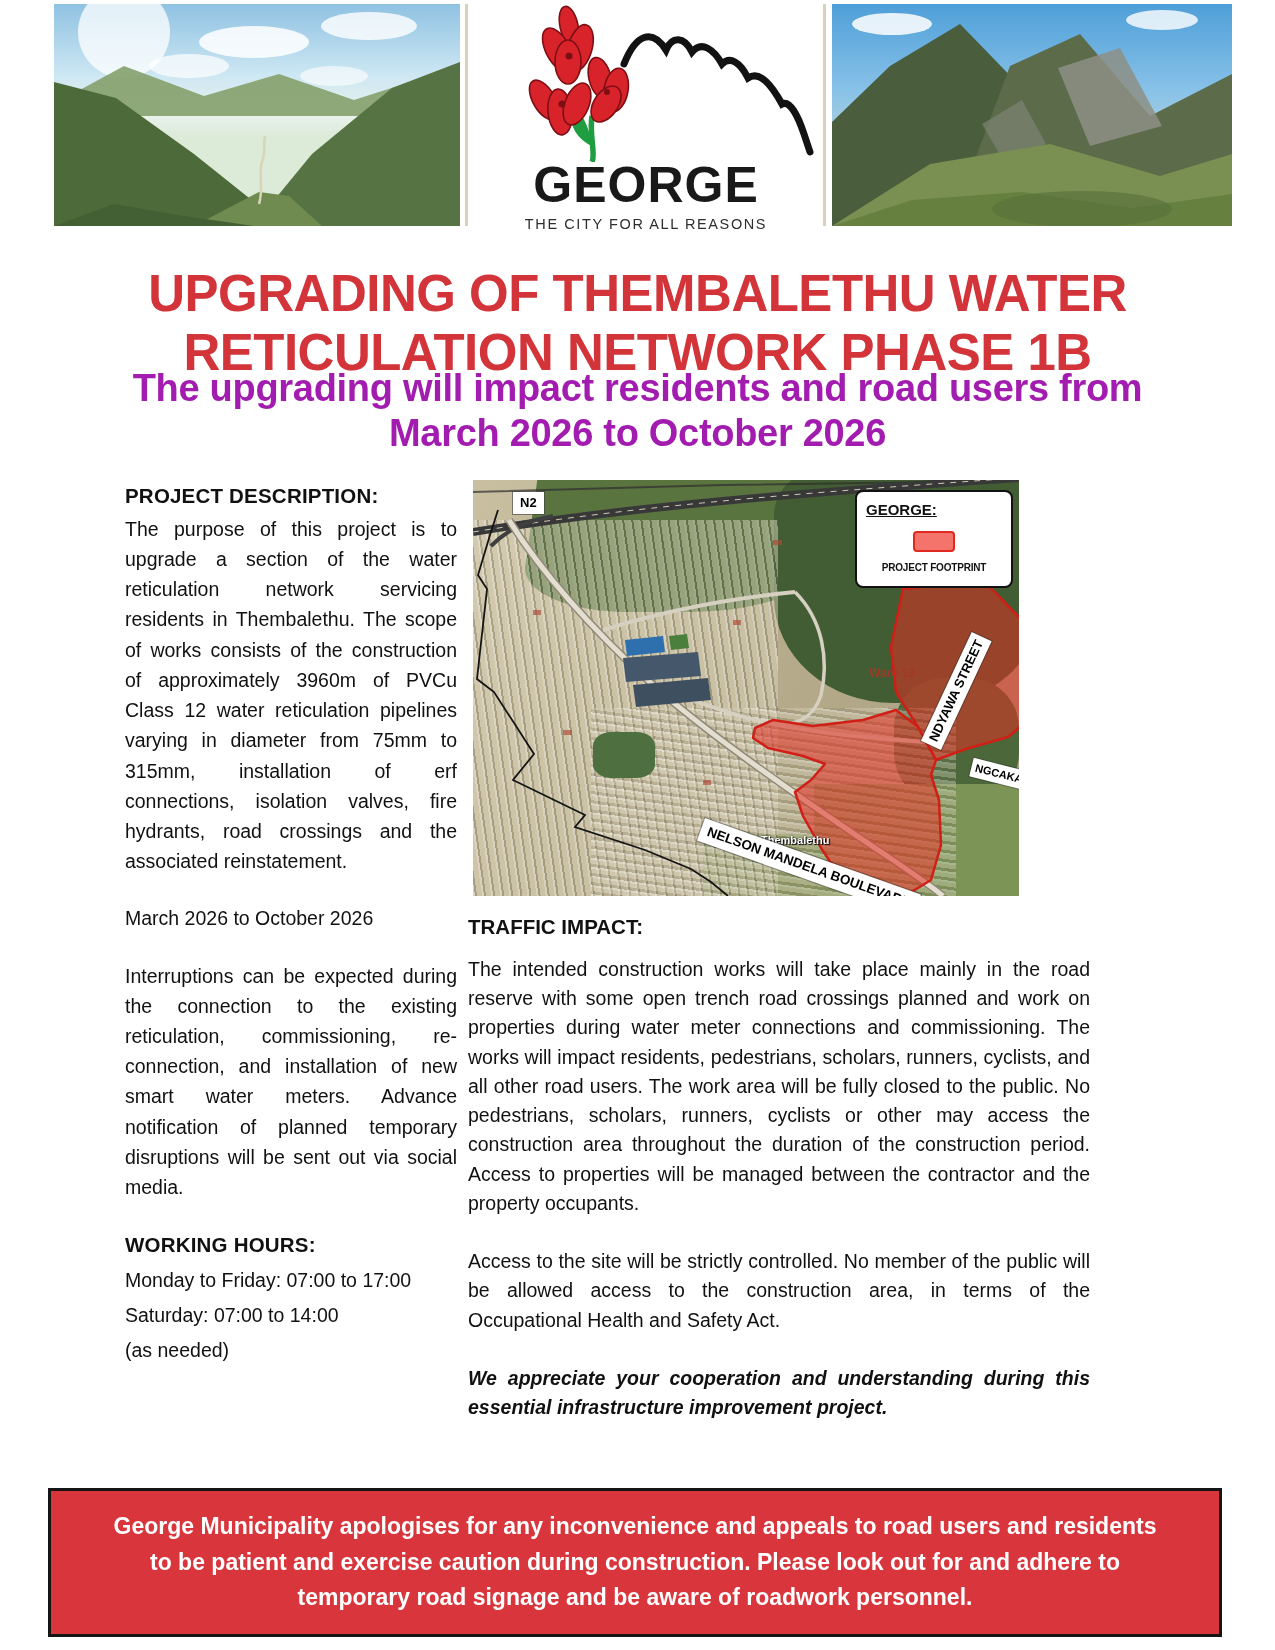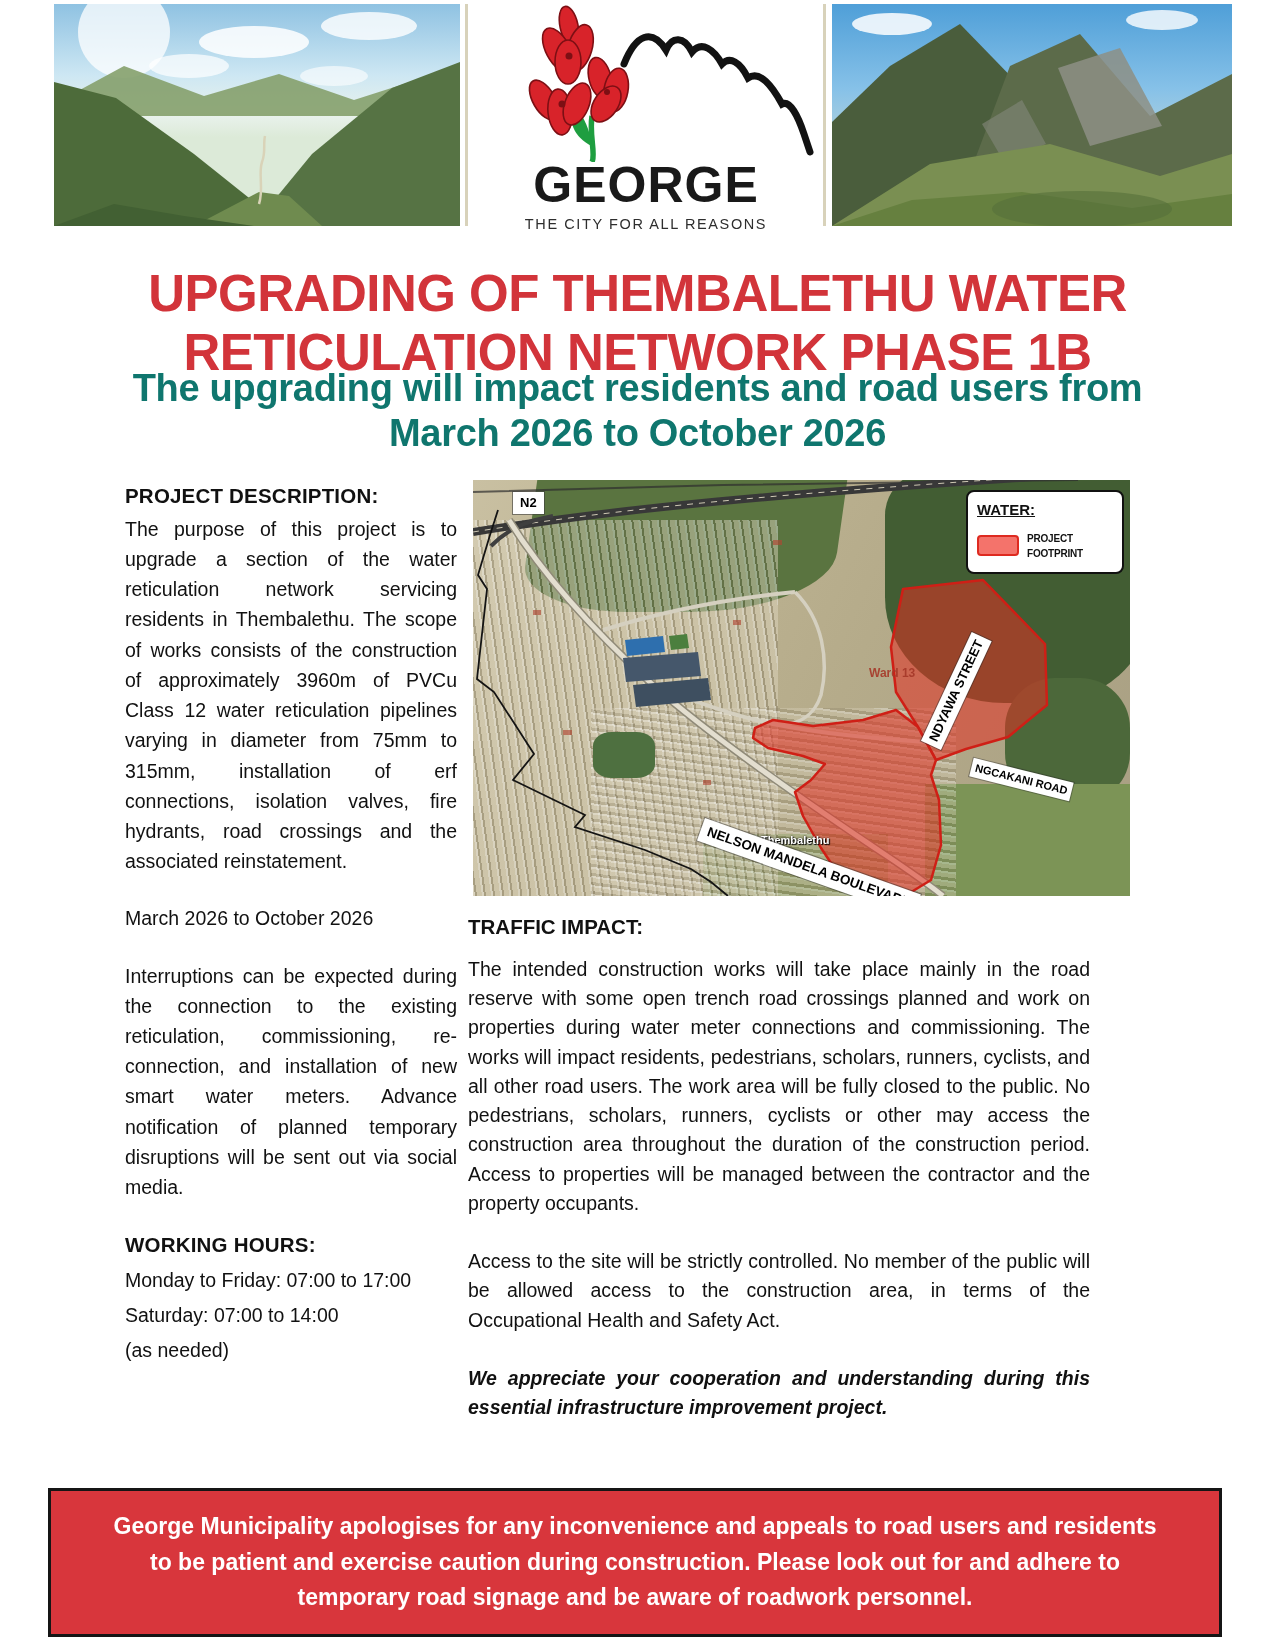--- a/index.html
+++ b/index.html
@@ -15,37 +15,37 @@
   .gap{width:14px;background:#fff;position:relative;}
   .gap::after{content:"";position:absolute;left:5px;top:0;bottom:0;width:3px;background:#d8d2ba;}
   .logo-panel{width:344px;background:#fff;text-align:center;}
   .logo-name{font-size:50px;font-weight:bold;letter-spacing:1px;color:#191919;line-height:1;margin-top:-6px;}
   .logo-tagline{font-size:14.5px;letter-spacing:1.6px;color:#2e2e2e;margin-top:6px;}
 
   
   .title{position:absolute;left:60px;top:244px;width:1155px;text-align:center;
          color:#d2343a;font-weight:bold;font-size:51px;line-height:1.16;letter-spacing:-0.5px;margin-top:20px;}
   .subtitle{position:absolute;left:60px;top:366px;width:1155px;text-align:center;
-         color:#0f766e;font-weight:bold;font-size:38px;line-height:1.18;letter-spacing:-0.3px;}
+         color:#a21caf;font-weight:bold;font-size:38px;line-height:1.18;letter-spacing:-0.3px;}
 
   
   .col-left{position:absolute;left:125px;top:480px;width:332px;font-size:19.5px;line-height:1.55;text-align:justify;}
   .col-left h3{font-size:20.5px;margin:0 0 2px 0;letter-spacing:0.2px;}
   .col-left p{margin:0 0 0 0;}
   .col-left section{margin-bottom:27px;}
   .wh-line{line-height:1.8;}
 
   .col-right{position:absolute;left:468px;top:480px;width:622px;font-size:19.5px;line-height:1.5;}
   .col-right h3{font-size:20.5px;margin:16px 0 4px 0;}
   .col-right p{margin:12px 0 0 0;text-align:justify;}
   .col-right p + p{margin-top:29px;}
   .emphasis{font-weight:bold;font-style:italic;}
 
   
-  .map{position:relative;margin-left:5px;width:657px;height:416px;overflow:hidden;
+  .map{position:relative;margin-left:5px;width:546px;height:416px;overflow:hidden;
        background:linear-gradient(115deg,#c9c0a2 0%,#bdb392 30%,#b5ab8a 55%,#a89f83 100%);}
   .m{position:absolute;}
   .m-green-top{left:55px;top:0;width:310px;height:132px;background:#5a7440;border-radius:0 0 45% 35%;transform:skewX(-8deg);}
   .m-forest-right{right:-20px;top:-12px;width:265px;height:235px;background:#425d33;border-radius:20% 0 40% 45%;}
   .m-forest-mid{right:0;top:198px;width:125px;height:125px;background:#4c683a;border-radius:40%;}
   .m-field-br{right:0;bottom:0;width:205px;height:112px;background:#7c9456;}
   .m-field-bm{left:230px;bottom:0;width:185px;height:62px;background:#87975c;opacity:.8;}
   .m-park{left:120px;top:252px;width:62px;height:46px;background:#4e7040;border-radius:30%;}
   .m-urban-left{left:0;top:40px;width:305px;height:376px;opacity:.72;
      background:repeating-linear-gradient(82deg,rgba(255,255,255,.55) 0 2px,rgba(118,108,86,.45) 2px 4px,rgba(222,214,192,.65) 4px 9px);}
@@ -57,21 +57,21 @@
   .lbl-n2{left:40px;top:12px;background:#fff;padding:1px 7px;font-size:13px;box-shadow:0 0 0 1px rgba(60,60,60,.6);}
   .lbl-ward{left:396px;top:184px;font-size:12px;color:rgba(165,55,40,.9);font-weight:bold;}
   .lbl-ndyawa{left:423px;top:200px;background:#fff;padding:1px 5px;font-size:13px;transform:rotate(-65deg);white-space:nowrap;box-shadow:0 0 0 1px rgba(40,40,40,.5);}
   .lbl-ngcakani{left:497px;top:290px;background:#fff;padding:1px 4px;font-size:11px;transform:rotate(14deg);white-space:nowrap;box-shadow:0 0 0 1px rgba(40,40,40,.4);}
   .lbl-them{left:288px;top:352px;font-size:11px;color:#fff;text-shadow:0 0 2px #000,1px 1px 1px #000;white-space:nowrap;}
   .lbl-nelson{left:232px;top:338px;background:#fff;padding:2px 7px;font-size:13.5px;transform:rotate(19.5deg);transform-origin:left top;white-space:nowrap;box-shadow:0 0 0 1px rgba(40,40,40,.45);}
 
   .legend{position:absolute;right:6px;top:10px;width:158px;box-sizing:border-box;background:#fff;
           border:2px solid #111;border-radius:8px;padding:7px 9px 11px;}
   .legend-title{font-size:15px;font-weight:bold;text-decoration:underline;margin-bottom:9px;}
-  .legend-row{display:flex;align-items:center;gap:8px;}
+  .legend-row{display:flex;align-items:center;gap:8px;flex-direction:column;}
   .legend-swatch{width:38px;height:17px;background:#f4736b;border:2px solid #de2a20;border-radius:4px;flex:0 0 auto;}
   .legend-label{font-size:10px;font-weight:bold;letter-spacing:-0.2px;}
 
   
   .enquiries{position:absolute;left:135px;top:1383px;width:1016px;background:#ddd8c3;
              text-align:center;padding:13px 0 15px;font-size:19px;line-height:1.6;}
   .enq-heading{font-weight:bold;}
   .enq-contact{font-weight:bold;}
 
   .banner{position:absolute;left:48px;top:1488px;width:1174px;height:149px;box-sizing:border-box;
@@ -218,21 +218,21 @@
       </svg>
 
       <div class="map-label lbl-n2">N2</div>
       <div class="map-label lbl-ward">Ward 13</div>
       <div class="map-label lbl-ndyawa">NDYAWA STREET</div>
       <div class="map-label lbl-ngcakani">NGCAKANI ROAD</div>
       <div class="map-label lbl-them">Thembalethu</div>
       <div class="map-label lbl-nelson">NELSON MANDELA BOULEVARD</div>
 
       <div class="legend">
-        <div class="legend-title">WATER:</div>
+        <div class="legend-title">GEORGE:</div>
         <div class="legend-row">
           <span class="legend-swatch"></span>
           <span class="legend-label">PROJECT FOOTPRINT</span>
         </div>
       </div>
     </div>
 
     <h3>TRAFFIC IMPACT:</h3>
     <p>The intended construction works will take place mainly in the road reserve with some open trench road crossings planned and work on properties during water meter connections and commissioning. The works will impact residents, pedestrians, scholars, runners, cyclists, and all other road users. The work area will be fully closed to the public. No pedestrians, scholars, runners, cyclists or other may access the construction area throughout the duration of the construction period. Access to properties will be managed between the contractor and the property occupants.</p>
     <p>Access to the site will be strictly controlled. No member of the public will be allowed access to the construction area, in terms of the Occupational Health and Safety Act.</p>

